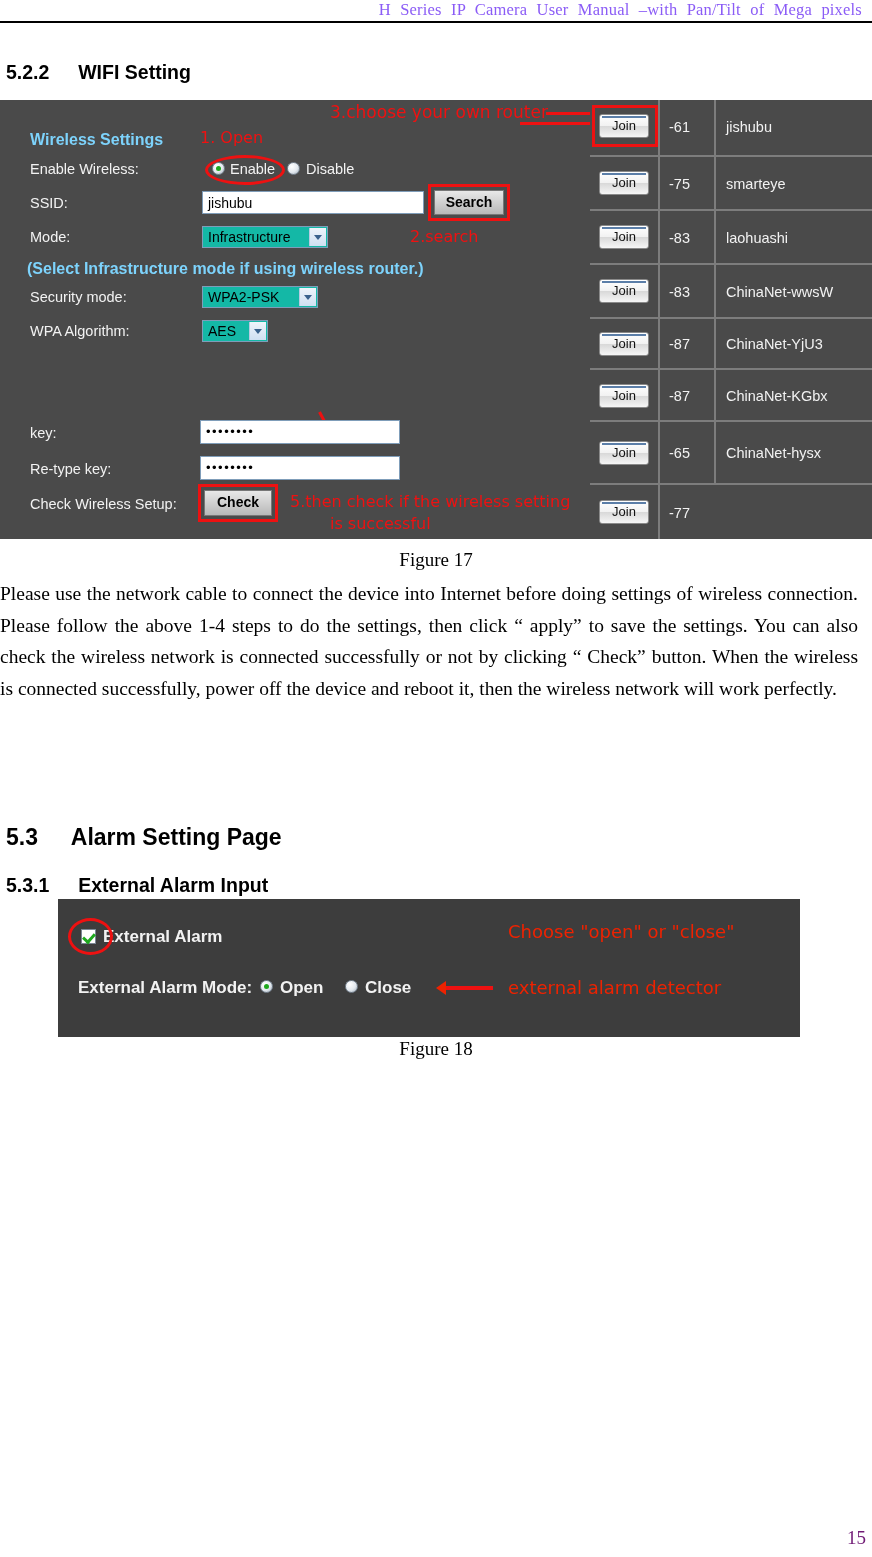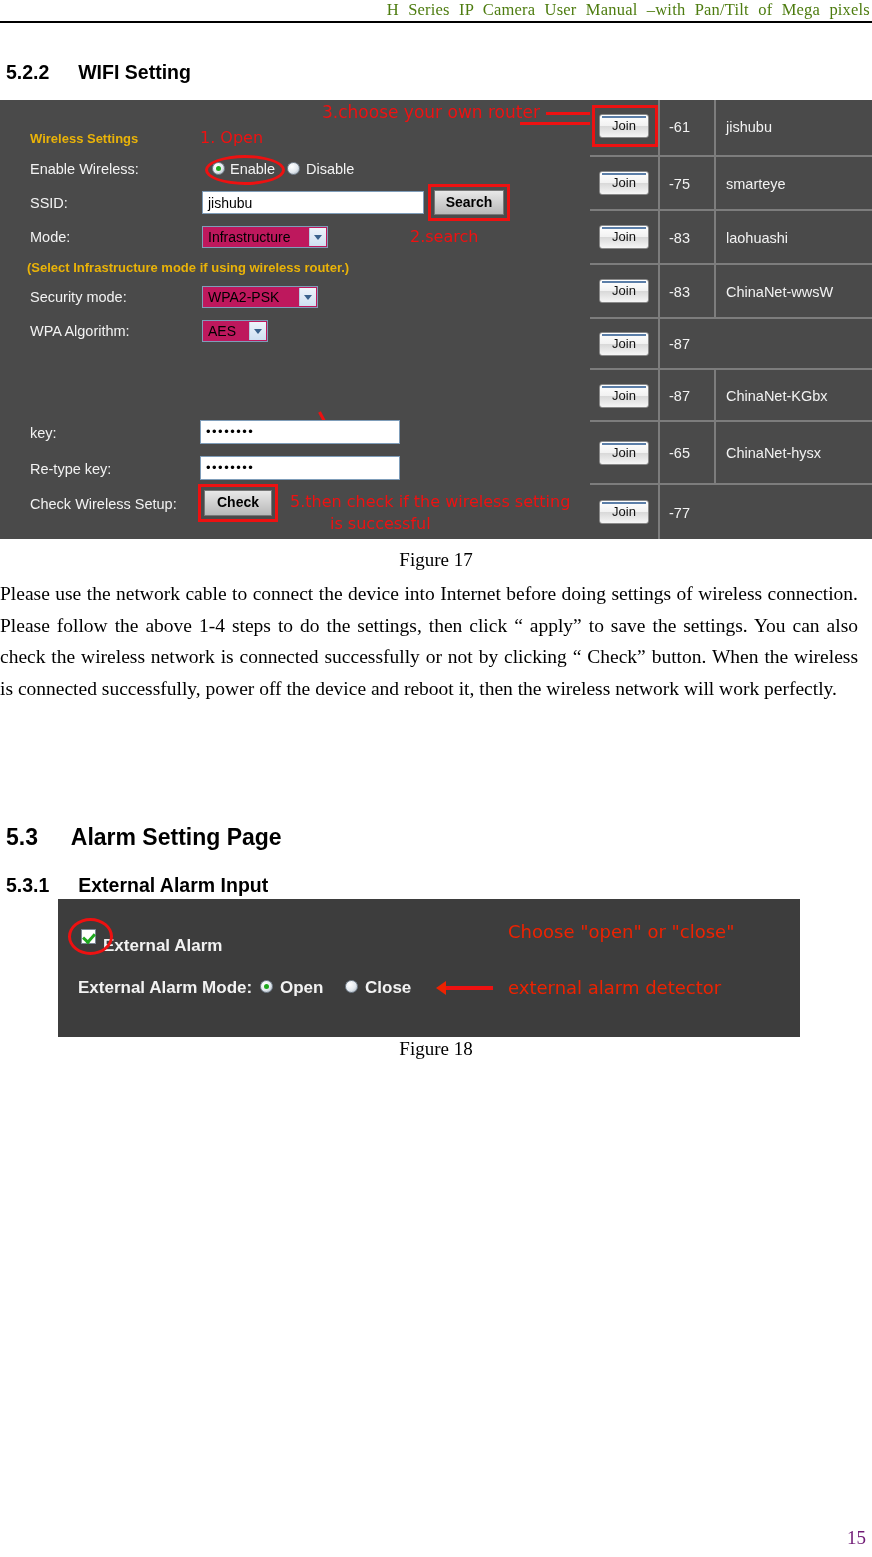--- a/index.html
+++ b/index.html
@@ -19,22 +19,22 @@
   
   .doc-header {
     position: absolute;
     top: 0; left: 0;
     width: 872px;
     height: 22px;
     text-align: right;
     font-family: "Liberation Serif", serif;
     font-size: 16.5px;
     letter-spacing: 0.2px;
-    color: #4d7c0f;
-    padding-right: 2px;
+    color: #8b5cf6;
+    padding-right: 10px;
     box-sizing: border-box;
     white-space: nowrap;
   }
   .doc-header .hdr-text { display: inline-block; word-spacing: 5px; }
   .header-rule {
     position: absolute;
     top: 21px; left: 0;
     width: 872px;
     height: 2px;
     background: #000;
@@ -74,22 +74,22 @@
   }
 
   .row-label {
     position: absolute;
     color: #f2f2f2;
     font-size: 14.5px;
     white-space: nowrap;
   }
   .red-label {
     position: absolute;
-    color: #eab308;
-    font-size: 13px;
+    color: #7dd3fc;
+    font-size: 16px;
     font-weight: bold;
     white-space: nowrap;
   }
   .red-anno {
     position: absolute;
     color: #ee1111;
     font-size: 17px;
     white-space: nowrap;
     font-family: "DejaVu Sans", sans-serif;
   }
@@ -108,21 +108,21 @@
     line-height: 18px;
   }
   .pw-dots {
     letter-spacing: 1.5px;
     font-size: 13px;
   }
 
   
   .sel {
     position: absolute;
-    background: #be185d;
+    background: #14b8a6;
     border: 1px solid #7f9db9;
     box-sizing: border-box;
     font-size: 14px;
     color: #000;
     height: 22px;
     line-height: 20px;
     padding-left: 5px;
     white-space: nowrap;
   }
   .sel .arrow-box {
@@ -345,21 +345,21 @@
 </div>
 
 <div class="shot-wifi">
 
   <div class="panel-left">
 
     <div class="red-label" style="left:30px; top:31px;">Wireless Settings</div>
 
     <div class="red-anno small" style="left:200px; top:28px;">1. Open</div>
 
-    <div class="red-anno" style="left:322px; top:2px;">3.choose your own router</div>
+    <div class="red-anno" style="left:330px; top:2px;">3.choose your own router</div>
     <div class="red-line" style="left:546px; top:12px; width:100px; height:3px;"></div>
     <div class="red-line" style="left:520px; top:22px; width:128px; height:3px;"></div>
     <div class="red-line" style="left:520px; top:22px; width:3px; height:3px;"></div>
 
     <div class="row-label" style="left:30px; top:61px;">Enable Wireless:</div>
     <div class="radio on" style="left:212px; top:62px;"></div>
     <div class="row-label" style="left:230px; top:61px;">Enable</div>
     <div class="radio" style="left:287px; top:62px;"></div>
     <div class="row-label" style="left:306px; top:61px;">Disable</div>
     <div class="red-ellipse" style="left:205px; top:55px; width:80px; height:30px;"></div>
@@ -438,20 +438,21 @@
       </div>
       <div class="cell-sig">-83</div>
       <div class="cell-ssid">ChinaNet-wwsW</div>
     </div>
 
     <div class="net-row" style="top:217px; height:51px; line-height:51px;">
       <div class="cell-join">
         <div class="btn-join" style="left:9px; top:13px;">Join</div>
       </div>
       <div class="cell-sig">-87</div>
+      <div class="cell-ssid">ChinaNet-YjU3</div>
     </div>
 
     <div class="net-row" style="top:268px; height:52px; line-height:52px;">
       <div class="cell-join">
         <div class="btn-join" style="left:9px; top:14px;">Join</div>
       </div>
       <div class="cell-sig">-87</div>
       <div class="cell-ssid">ChinaNet-KGbx</div>
     </div>
 
@@ -485,21 +486,21 @@
 </div>
 
 <div class="h3" style="left:6px; top:874px;">
   <span class="h-num">5.3.1</span>
   <span style="display:inline-block;width:18px;"></span>
   <span class="h-txt">External Alarm Input</span>
 </div>
 
 <div class="shot-alarm">
   <div class="chk" style="left:23px; top:30px;"></div>
-  <div class="alarm-label" style="left:45px; top:37px;">External Alarm</div>
+  <div class="alarm-label" style="left:45px; top:28px;">External Alarm</div>
   <div class="red-ellipse" style="left:10px; top:19px; width:45px; height:37px;"></div>
 
   <div class="alarm-label" style="left:20px; top:79px;">External Alarm Mode:</div>
   <div class="radio on" style="left:202px; top:81px;"></div>
   <div class="alarm-opt" style="left:222px; top:79px;">Open</div>
   <div class="radio" style="left:287px; top:81px;"></div>
   <div class="alarm-opt" style="left:307px; top:79px;">Close</div>
 
   <div class="red-line" style="left:385px; top:87px; width:50px; height:4px;"></div>
   <div style="position:absolute; left:378px; top:82px; width:0; height:0; border-top:7px solid transparent; border-bottom:7px solid transparent; border-right:10px solid #ee2200;"></div>

